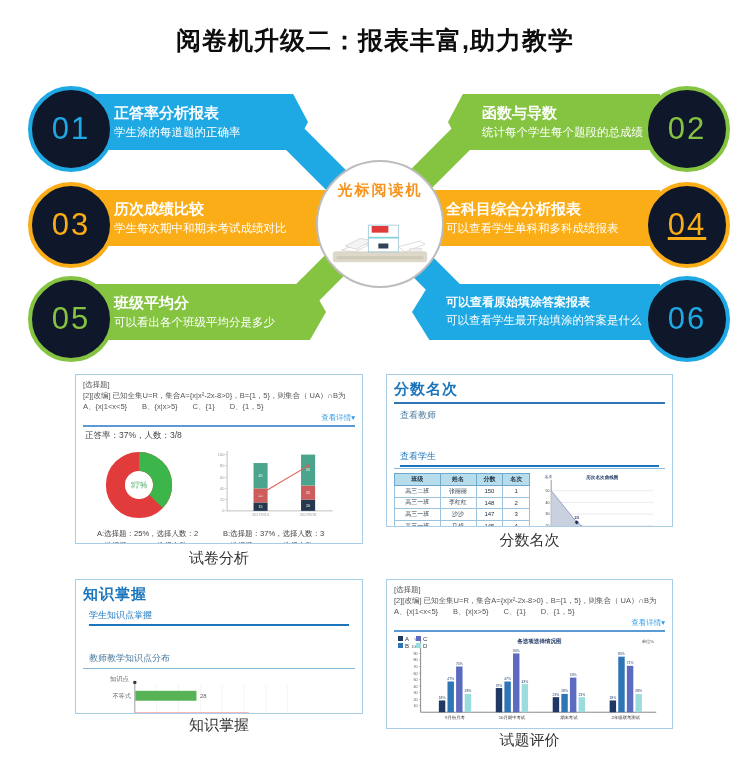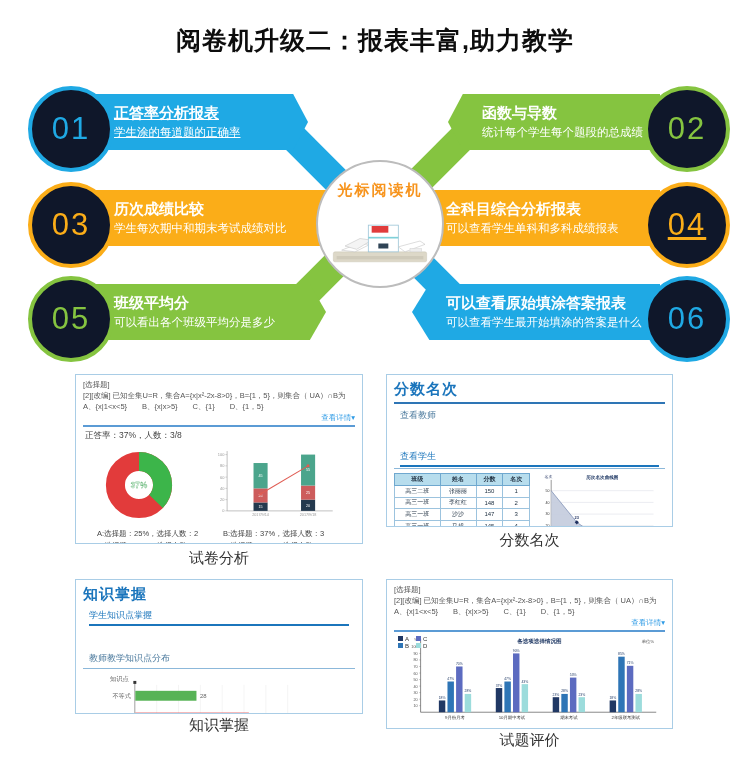--- a/index.html
+++ b/index.html
@@ -10,21 +10,21 @@
   .page-title{position:absolute;top:24px;left:0;width:100%;text-align:center;
     font-size:25px;font-weight:bold;color:#0d0d0d;letter-spacing:1px;}
 
   
   .ribbon{position:absolute;height:28px;z-index:1;transform-origin:0 50%;}
   .banner{position:absolute;height:56px;display:flex;flex-direction:column;justify-content:center;
     z-index:3;color:#fff;box-sizing:border-box;}
   .banner.left{clip-path:polygon(0 0,93% 0,100% 50%,93% 100%,0 100%);padding:0 28px 0 18px;}
   .banner.right{clip-path:polygon(7% 0,100% 0,100% 100%,7% 100%,0 50%);padding:0 18px 0 34px;}
   .banner-title{font-size:15px;font-weight:bold;line-height:1.15;white-space:nowrap;}
-  .banner-title.small{font-size:15px;}
+  .banner-title.small{font-size:12px;}
   .banner-sub{font-size:11.5px;margin-top:3px;white-space:nowrap;}
   .feature-circle{position:absolute;width:78px;height:78px;border-radius:50%;background:#0f172a;
     border:4px solid;display:flex;align-items:center;justify-content:center;
     font-size:31px;letter-spacing:2px;z-index:4;}
   .center-node{position:absolute;left:316px;top:160px;width:124px;height:124px;border-radius:50%;
     background:#fff;border:2px solid #bcbcbc;z-index:5;display:flex;flex-direction:column;
     align-items:center;justify-content:center;gap:15px;}
   .center-label{color:#f7941d;font-weight:bold;font-size:15px;letter-spacing:2px;}
 
   
@@ -70,21 +70,21 @@
 
   <div>
 
     <div class="ribbon" style="left: 275px; top: 105px; width: 150px; transform: rotate(45deg); background-color: rgb(31, 169, 228);"></div>
     <div class="ribbon" style="left: 481px; top: 105px; width: 150px; transform: rotate(135deg); background-color: rgb(133, 196, 64);"></div>
     <div class="ribbon" style="left: 330px; top: 208px; width: 64px; background-color: rgb(251, 173, 24);"></div>
     <div class="ribbon" style="left: 426px; top: 208px; width: 64px; transform: rotate(180deg); background-color: rgb(251, 173, 24);"></div>
     <div class="ribbon" style="left: 275px; top: 311px; width: 150px; transform: rotate(-45deg); background-color: rgb(133, 196, 64);"></div>
     <div class="ribbon" style="left: 481px; top: 311px; width: 150px; transform: rotate(-135deg); background-color: rgb(31, 169, 228);"></div>
 
-    <div class="banner left" style="left: 96px; top: 94px; width: 212px; background-color: rgb(31, 169, 228); text-decoration: underline;">
+    <div class="banner left" style="left: 96px; top: 94px; width: 212px; background-color: rgb(31, 169, 228);">
       <div class="banner-title">正答率分析报表</div>
       <div class="banner-sub">学生涂的每道题的正确率</div>
     </div>
     <div class="banner right" style="left: 448px; top: 94px; width: 212px; background-color: rgb(133, 196, 64);">
       <div class="banner-title">函数与导数</div>
       <div class="banner-sub">统计每个学生每个题段的总成绩</div>
     </div>
     <div class="banner left" style="left: 96px; top: 190px; width: 248px; background-color: rgb(251, 173, 24);">
       <div class="banner-title">历次成绩比较</div>
       <div class="banner-sub">学生每次期中和期末考试成绩对比</div>

